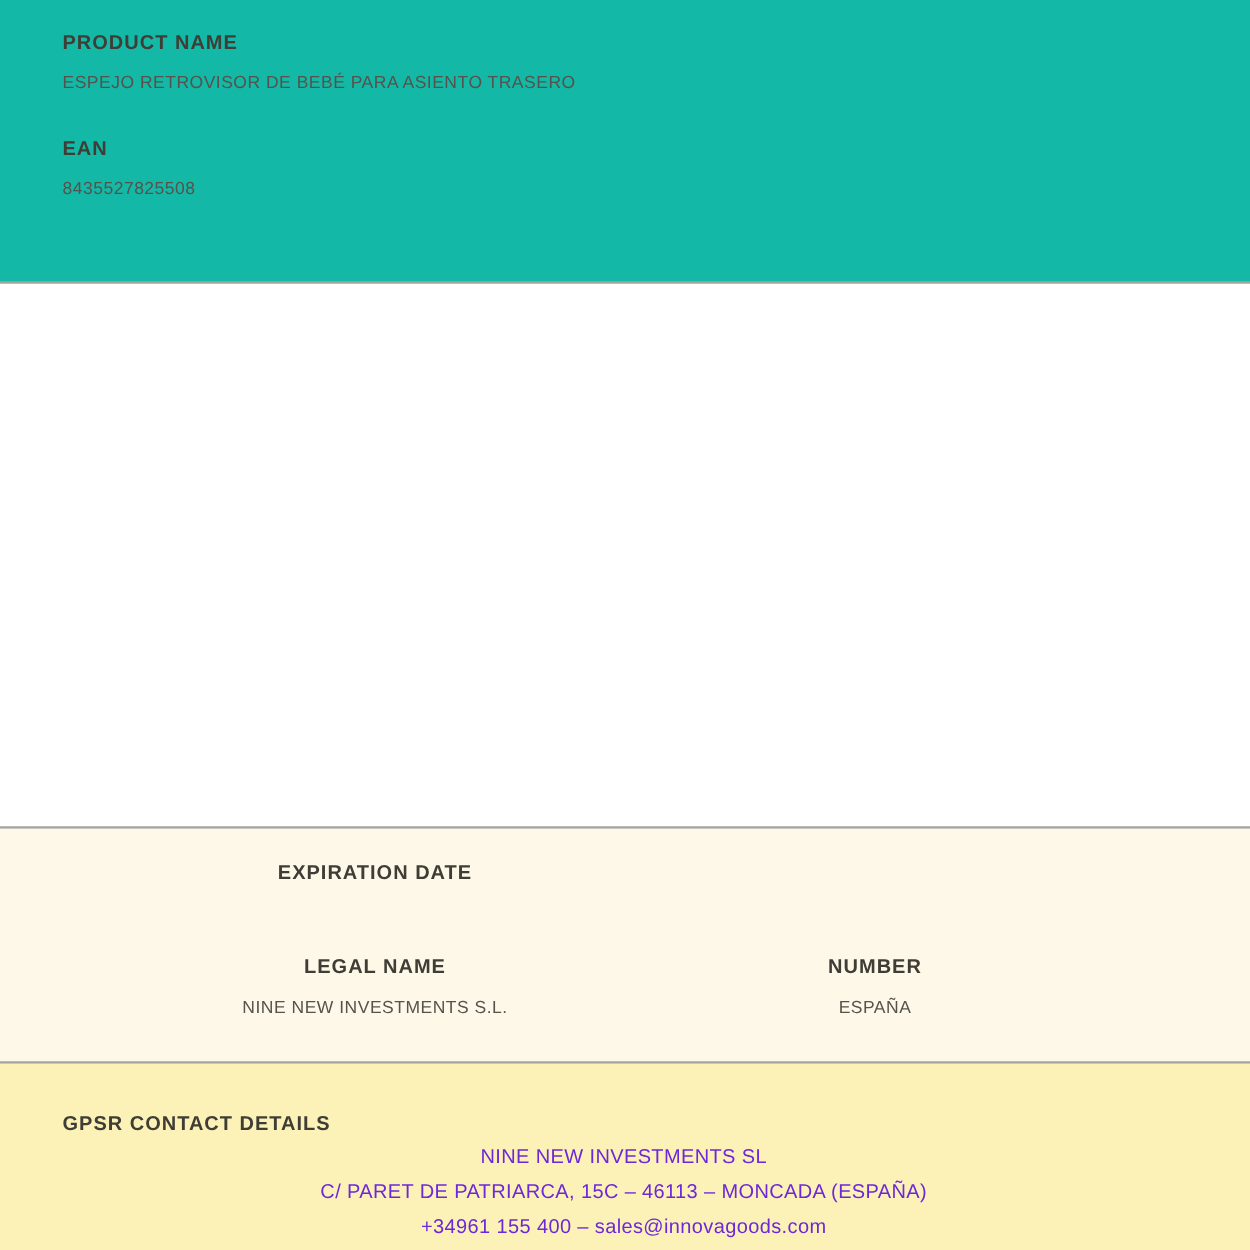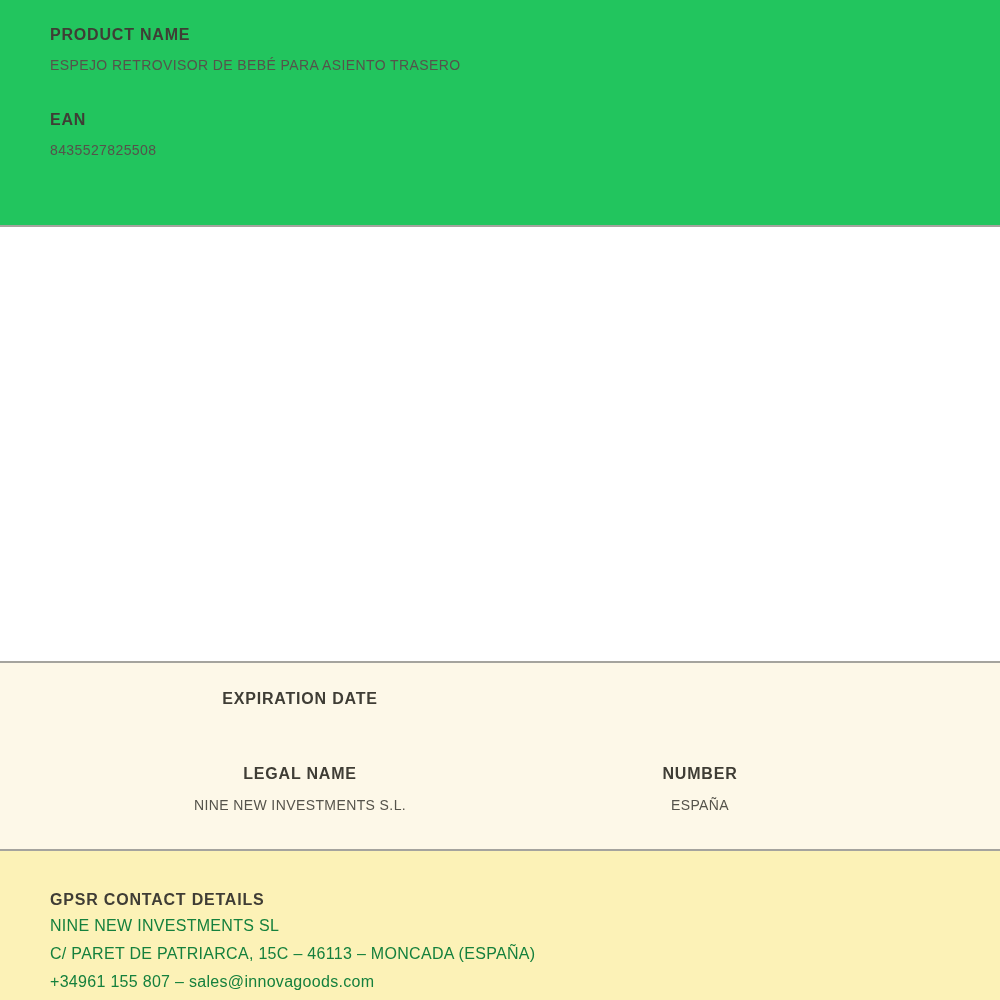--- a/index.html
+++ b/index.html
@@ -13,21 +13,21 @@
     width: 1000px;
     height: 1000px;
     display: flex;
     flex-direction: column;
     overflow: hidden;
   }
 
   
   .sec-top {
     height: 237px;
-    background: #22c55e;
+    background: #14b8a6;
     border-bottom: 2px solid #a5a49e;
     padding: 25px 50px 0 50px;
   }
   .field-label {
     font-size: 16px;
     font-weight: bold;
     letter-spacing: 0.8px;
     color: #3f3d35;
     line-height: 20px;
   }
@@ -75,24 +75,24 @@
   }
   .contact-label {
     font-size: 16px;
     font-weight: bold;
     letter-spacing: 0.8px;
     color: #3f3d35;
     line-height: 20px;
     white-space: nowrap;
   }
   .contact-lines {
-    text-align: left;
+    text-align: center;
     font-size: 16px;
     letter-spacing: 0.3px;
-    color: #15803d;
+    color: #6d28d9;
   }
   .contact-line {
     line-height: 20px;
     margin-bottom: 8px;
     white-space: nowrap;
   }
 </style>
 </head>
 <body>
 
@@ -124,17 +124,17 @@
         <div class="field-value">ESPAÑA</div>
       </div>
     </div>
   </div>
 
   <div class="sec-contact">
     <div class="contact-label">GPSR CONTACT DETAILS</div>
     <div class="contact-lines">
       <div class="contact-line">NINE NEW INVESTMENTS SL</div>
       <div class="contact-line">C/ PARET DE PATRIARCA, 15C – 46113 – MONCADA (ESPAÑA)</div>
-      <div class="contact-line">+34961 155 807 – sales@innovagoods.com</div>
+      <div class="contact-line">+34961 155 400 – sales@innovagoods.com</div>
     </div>
   </div>
 
 </div>
 
 </body></html>

